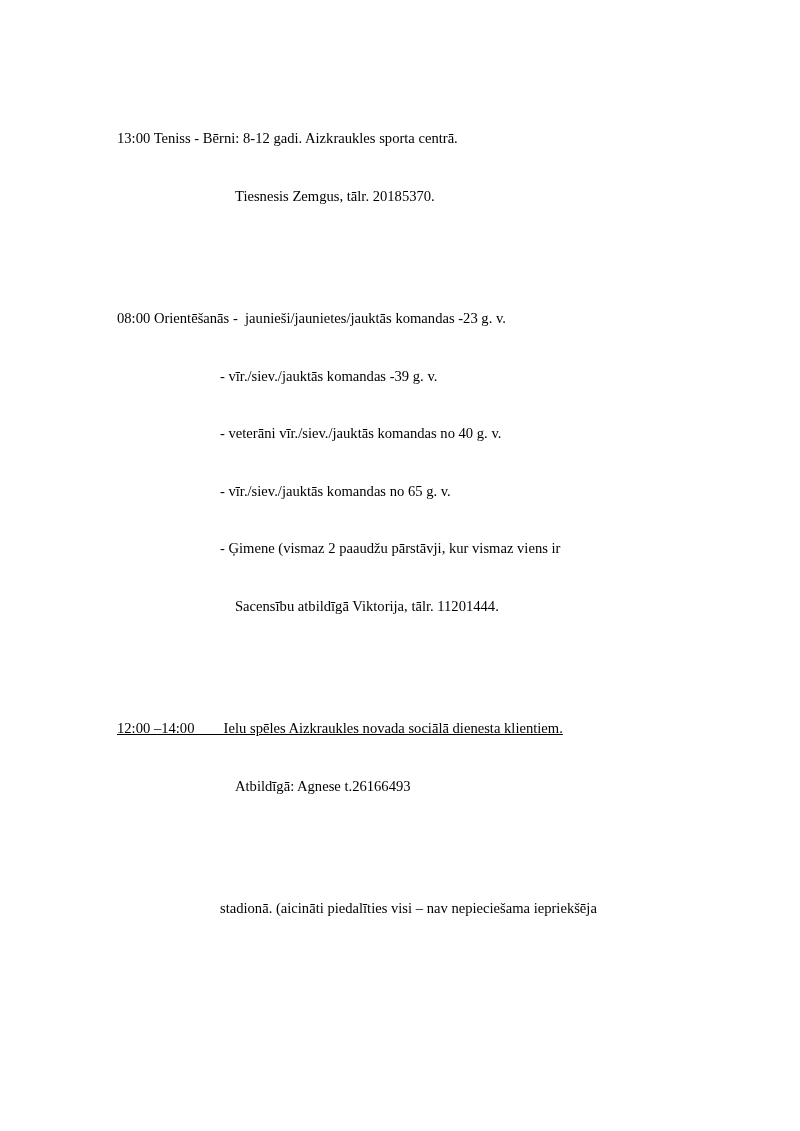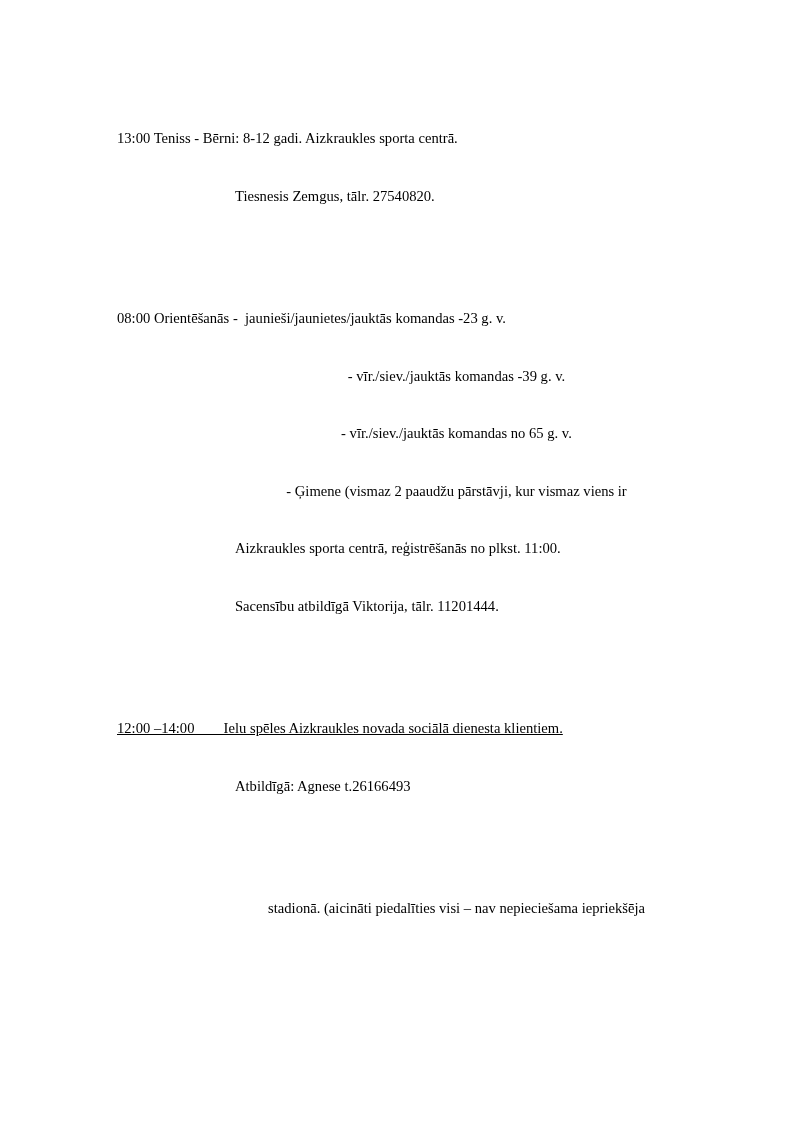--- a/index.html
+++ b/index.html
@@ -30,44 +30,44 @@
   }
   .blk {
     font-size: 14.6px;
     line-height: 19.2px;
     white-space: pre-wrap;
   }
   .plain {
     padding-left: 0;
     text-indent: 0;
   }
-  .ind-103 { padding-left: 103px; text-indent: 0; text-align: center; }
+  .ind-103 { padding-left: 103px; text-indent: 0; }
   .ind-118 { padding-left: 118px; text-indent: 0; }
   .gap-26 { height: 26px; }
   .nowrapline { white-space: pre; text-decoration: underline; }
 </style>
 </head>
 <body>
 
 <div class="page">
   <div class="content">
 
     <div class="blk plain">
       <div>13:00 Teniss - Bērni: 8-12 gadi. Aizkraukles sporta centrā.</div>
-      <div class="ind-118">Tiesnesis Zemgus, tālr. 27540820.</div>
+      <div class="ind-118">Tiesnesis Zemgus, tālr. 20185370.</div>
     </div>
 
     <div class="gap-26"></div>
 
     <div class="blk plain">
       <div>08:00 Orientēšanās -  jaunieši/jaunietes/jauktās komandas -23 g. v.</div>
       <div class="ind-103">- vīr./siev./jauktās komandas -39 g. v.</div>
+      <div class="ind-103">- veterāni vīr./siev./jauktās komandas no 40 g. v.</div>
       <div class="ind-103">- vīr./siev./jauktās komandas no 65 g. v.</div>
       <div class="ind-103">- Ģimene (vismaz 2 paaudžu pārstāvji, kur vismaz viens ir</div>
-      <div class="ind-118">Aizkraukles sporta centrā, reģistrēšanās no plkst. 11:00.</div>
       <div class="ind-118">Sacensību atbildīgā Viktorija, tālr. 11201444.</div>
     </div>
 
     <div class="gap-26"></div>
 
     <div class="blk plain">
       <div class="nowrapline">12:00 –14:00        Ielu spēles Aizkraukles novada sociālā dienesta klientiem.</div>
       <div class="ind-118">Atbildīgā: Agnese t.26166493</div>
     </div>
 

